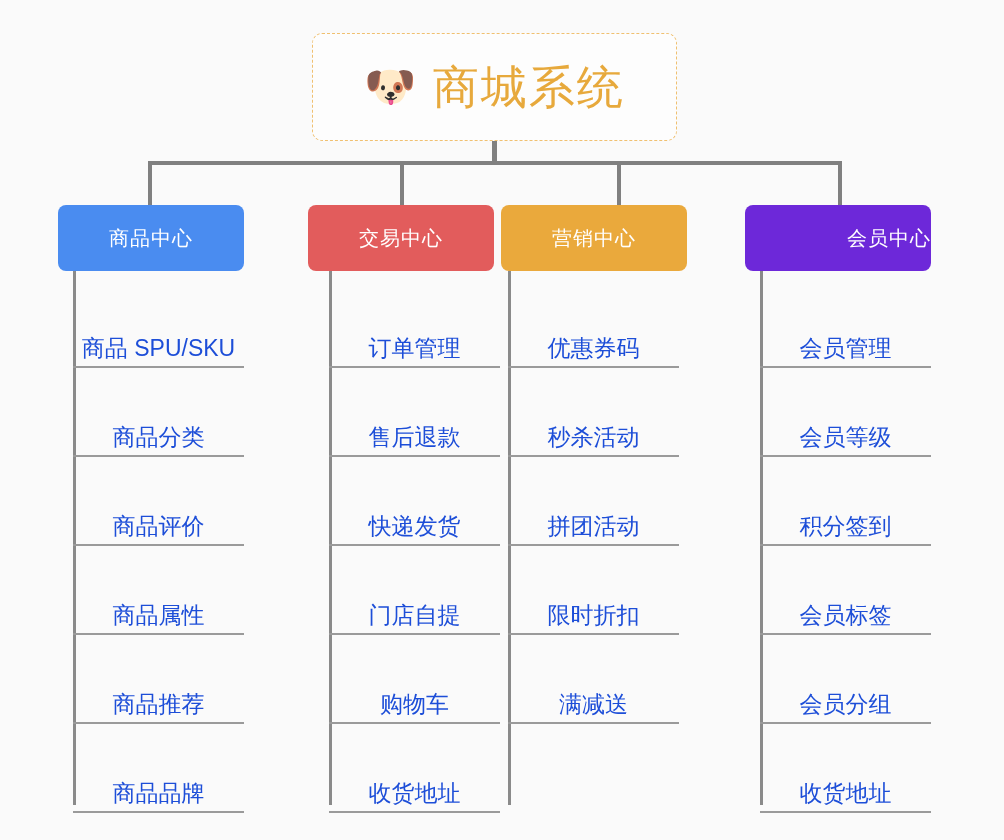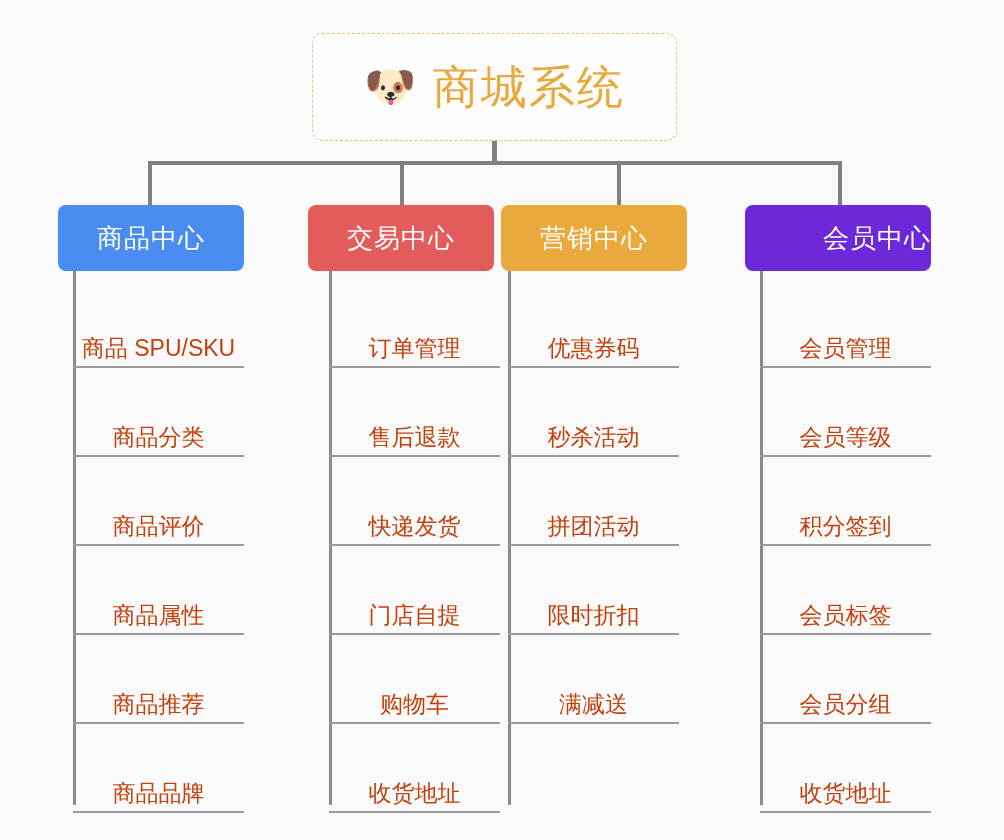--- a/index.html
+++ b/index.html
@@ -64,21 +64,21 @@
     position: absolute;
     top: 205px;
   }
   .branch-header {
     height: 66px;
     border-radius: 8px;
     display: flex;
     align-items: center;
     justify-content: center;
     color: #ffffff;
-    font-size: 26px;
+    font-size: 20px;
     letter-spacing: 1px;
     box-sizing: border-box;
   }
   .branch-items {
     position: relative;
     margin-top: 0;
     padding-top: 8px;
   }
   
   .branch-rail {
@@ -90,21 +90,21 @@
   }
   .leaf {
     position: relative;
     height: 89px;
     box-sizing: border-box;
     display: flex;
     align-items: flex-end;
     justify-content: center;
     padding-bottom: 7px;
     font-size: 23px;
-    color: #c2410c;
+    color: #1d4ed8;
     white-space: nowrap;
   }
   .leaf::after {
     content: "";
     position: absolute;
     left: 0;
     right: 0;
     bottom: 0;
     height: 2px;
     background: #9a9a9a;

